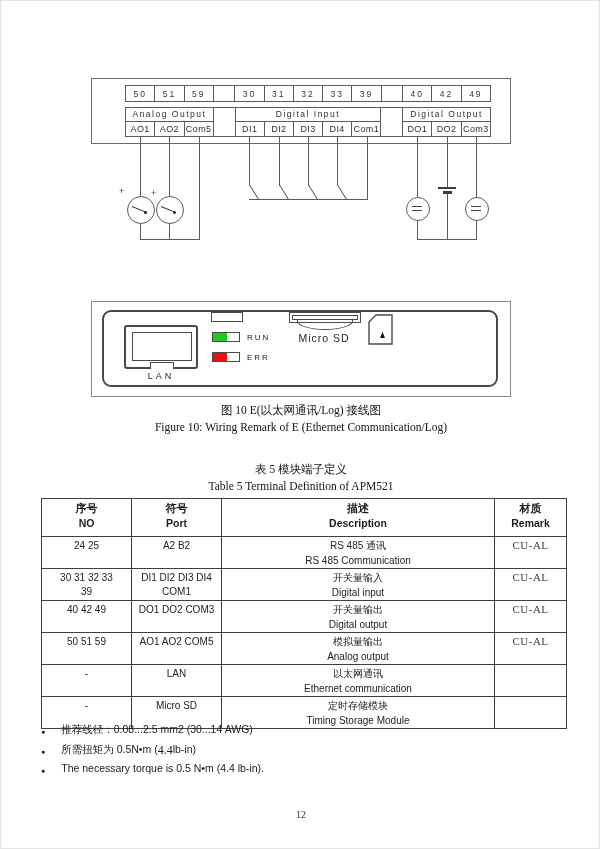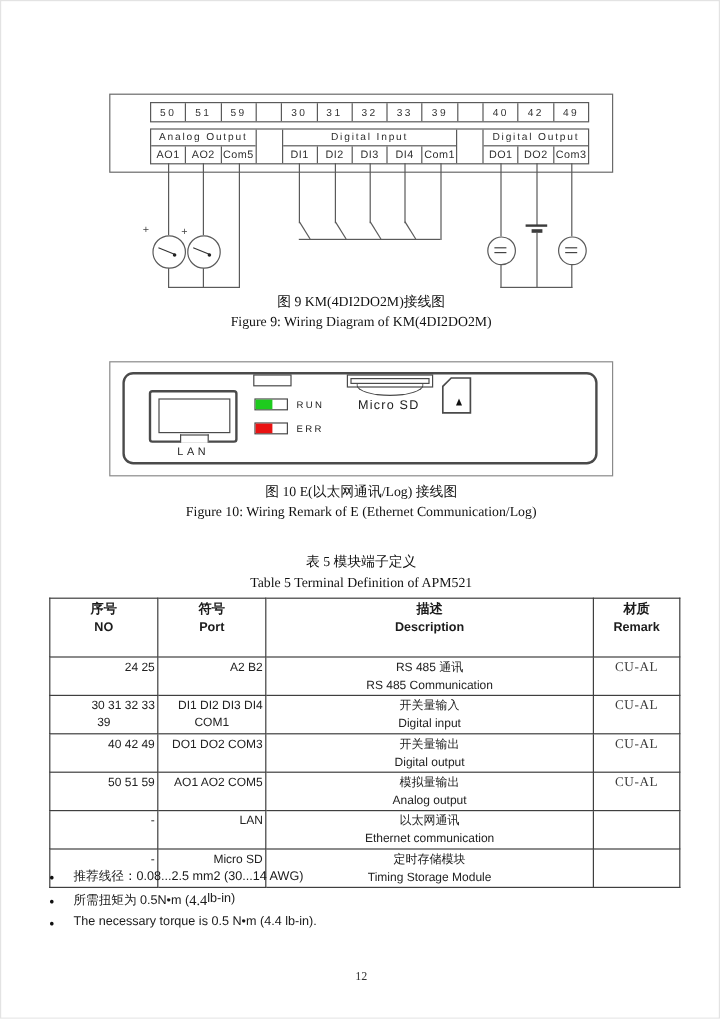--- a/index.html
+++ b/index.html
@@ -72,25 +72,25 @@
     border:1px solid #4a4a4a;border-top:none;border-radius:0 0 50% 50%/0 0 9px 9px;}
   .sd-label{position:absolute;left:283px;top:33px;width:80px;text-align:center;
     font-size:10.5px;letter-spacing:1px;color:#222;}
   
   .tbl-title{position:absolute;top:460px;width:600px;text-align:center;
     font-family:"Liberation Serif",serif;font-size:11.5px;line-height:17px;color:#111;}
   table.t5{position:absolute;top:497px;left:40px;width:525px;border-collapse:collapse;table-layout:fixed;}
   table.t5 td,table.t5 th{border:1px solid #3f3f3f;padding:1px 2px 0 2px;vertical-align:top;
     text-align:center;font-weight:normal;overflow:hidden;}
   .col-no{width:90px;}.col-port{width:90px;}.col-desc{width:273px;}.col-rem{width:72px;}
-  tr.hdr{height:49px;}
+  tr.hdr{height:38px;}
   tr.row{height:30px;}
   .h-zh{font-size:11px;font-weight:bold;line-height:16px;}
   .h-en{font-size:10.5px;font-weight:bold;line-height:14px;}
-  .v1{font-size:10px;line-height:15px;color:#222;text-align:right;}
+  .v1{font-size:10px;line-height:15px;color:#222;}
   .v2{font-size:10px;line-height:14px;color:#222;}
   .d-zh{font-size:10px;line-height:15px;color:#222;}
   .d-en{font-size:10px;line-height:15px;color:#222;}
   .rem{font-family:Liberation Serif, serif;font-size:11px;letter-spacing:.5px;color:#3a3a3a;line-height:15px;}
   
   .notes{position:absolute;top:722px;left:40px;width:525px;}
   .note{display:flex;align-items:flex-start;height:19.5px;font-size:10.5px;color:#1a1a1a;}
   .note::before{content:"\25CF";font-size:7px;line-height:15px;margin:1px 16px 0 0;color:#111;}
   .note .big{font-family:"Liberation Serif",serif;font-size:12px;line-height:14px;}
   
@@ -191,24 +191,20 @@
     <div class="load" style="left:405px;top:121px">
       <div class="l1"></div>
       <div class="l2"></div>
     </div>
     <div class="load" style="left:464px;top:121px">
       <div class="l1"></div>
       <div class="l2"></div>
     </div>
     <div class="hrail" style="left:416px;top:163px;width:60px"></div>
 
-    <div class="figcap" style="top:168px">
-      <div>图 9 KM(4DI2DO2M)接线图</div>
-      <div>Figure 9: Wiring Diagram of KM(4DI2DO2M)</div>
-    </div>
   </div>
 
   <div class="fig10">
     <div class="obox"></div>
     <div class="panel"></div>
 
     <div class="jack">
       <div class="jack-in"></div>
       <div class="jack-tab"></div>
     </div>

